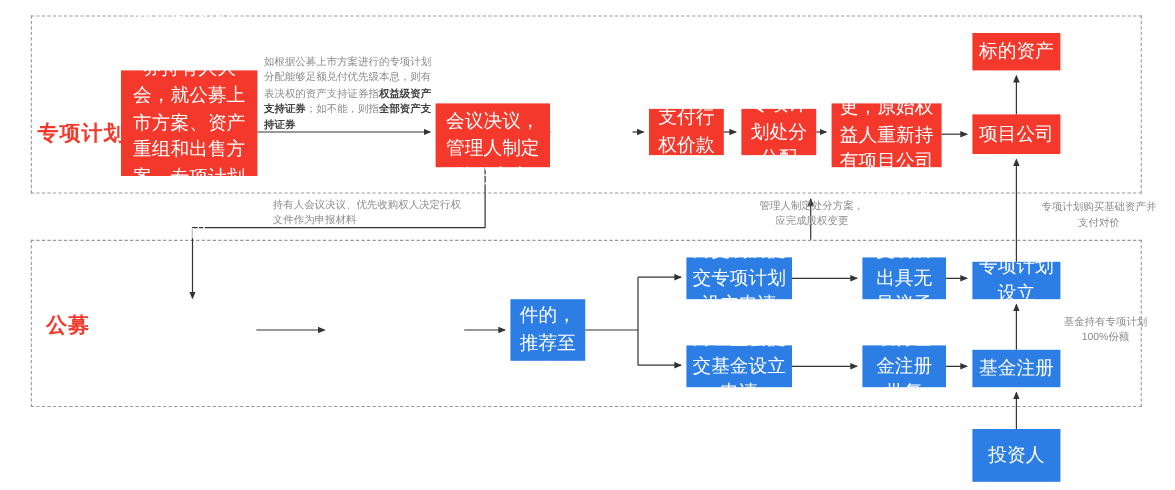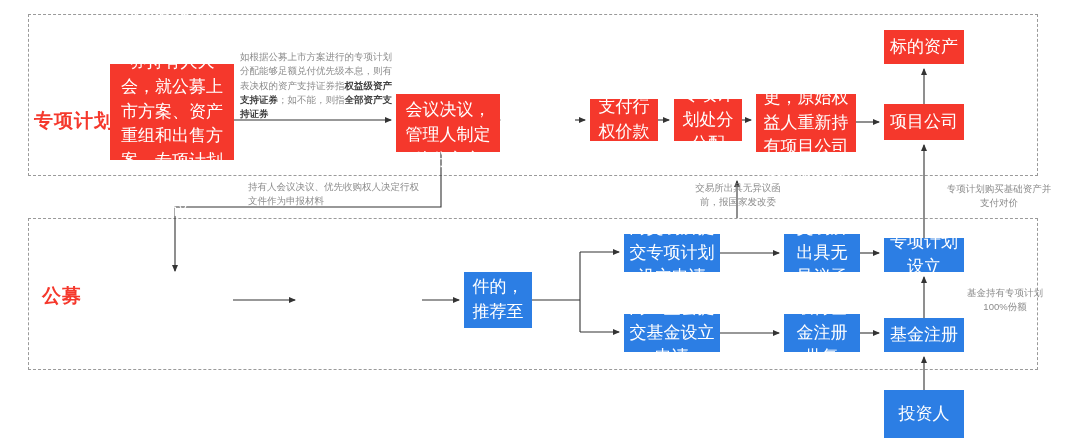--- a/index.html
+++ b/index.html
@@ -89,19 +89,19 @@
   <div class="node blue" style="left:624px;top:314px;width:96px;height:38px">向证监会提交基金设立申请</div>
   <div class="node blue" style="left:884px;top:238px;width:80px;height:34px">专项计划设立</div>
   <div class="node blue" style="left:784px;top:314px;width:76px;height:38px">取得基金注册批复</div>
   <div class="node blue" style="left:884px;top:318px;width:80px;height:34px">基金注册</div>
   <div class="node blue" style="left:884px;top:390px;width:80px;height:48px">投资人</div>
 
   <div class="note" style="left:240px;top:50px;width:152px"><span>如根据公募上市方案进行的专项计划分配能够足额兑付优先级本息，则有表决权的资产支持证券指</span><b>权益级资产支持证券</b><span>；如不能，则指</span><b>全部资产支持证券</b></div>
 
   <div class="note" style="left:248px;top:180px;width:180px">持有人会议决议、优先收购权人决定行权文件作为申报材料</div>
 
-  <div class="note center" style="left:686px;top:181px;width:104px">交易所出具无异议函前，报国家发改委</div>
+  <div class="note center" style="left:686px;top:181px;width:104px">管理人制定处分方案，应完成股权变更</div>
 
   <div class="note center" style="left:946px;top:182px;width:106px">专项计划购买基础资产并支付对价</div>
 
   <div class="note center" style="left:956px;top:286px;width:98px">基金持有专项计划100%份额</div>
 
 </div>
 
 </body></html>

